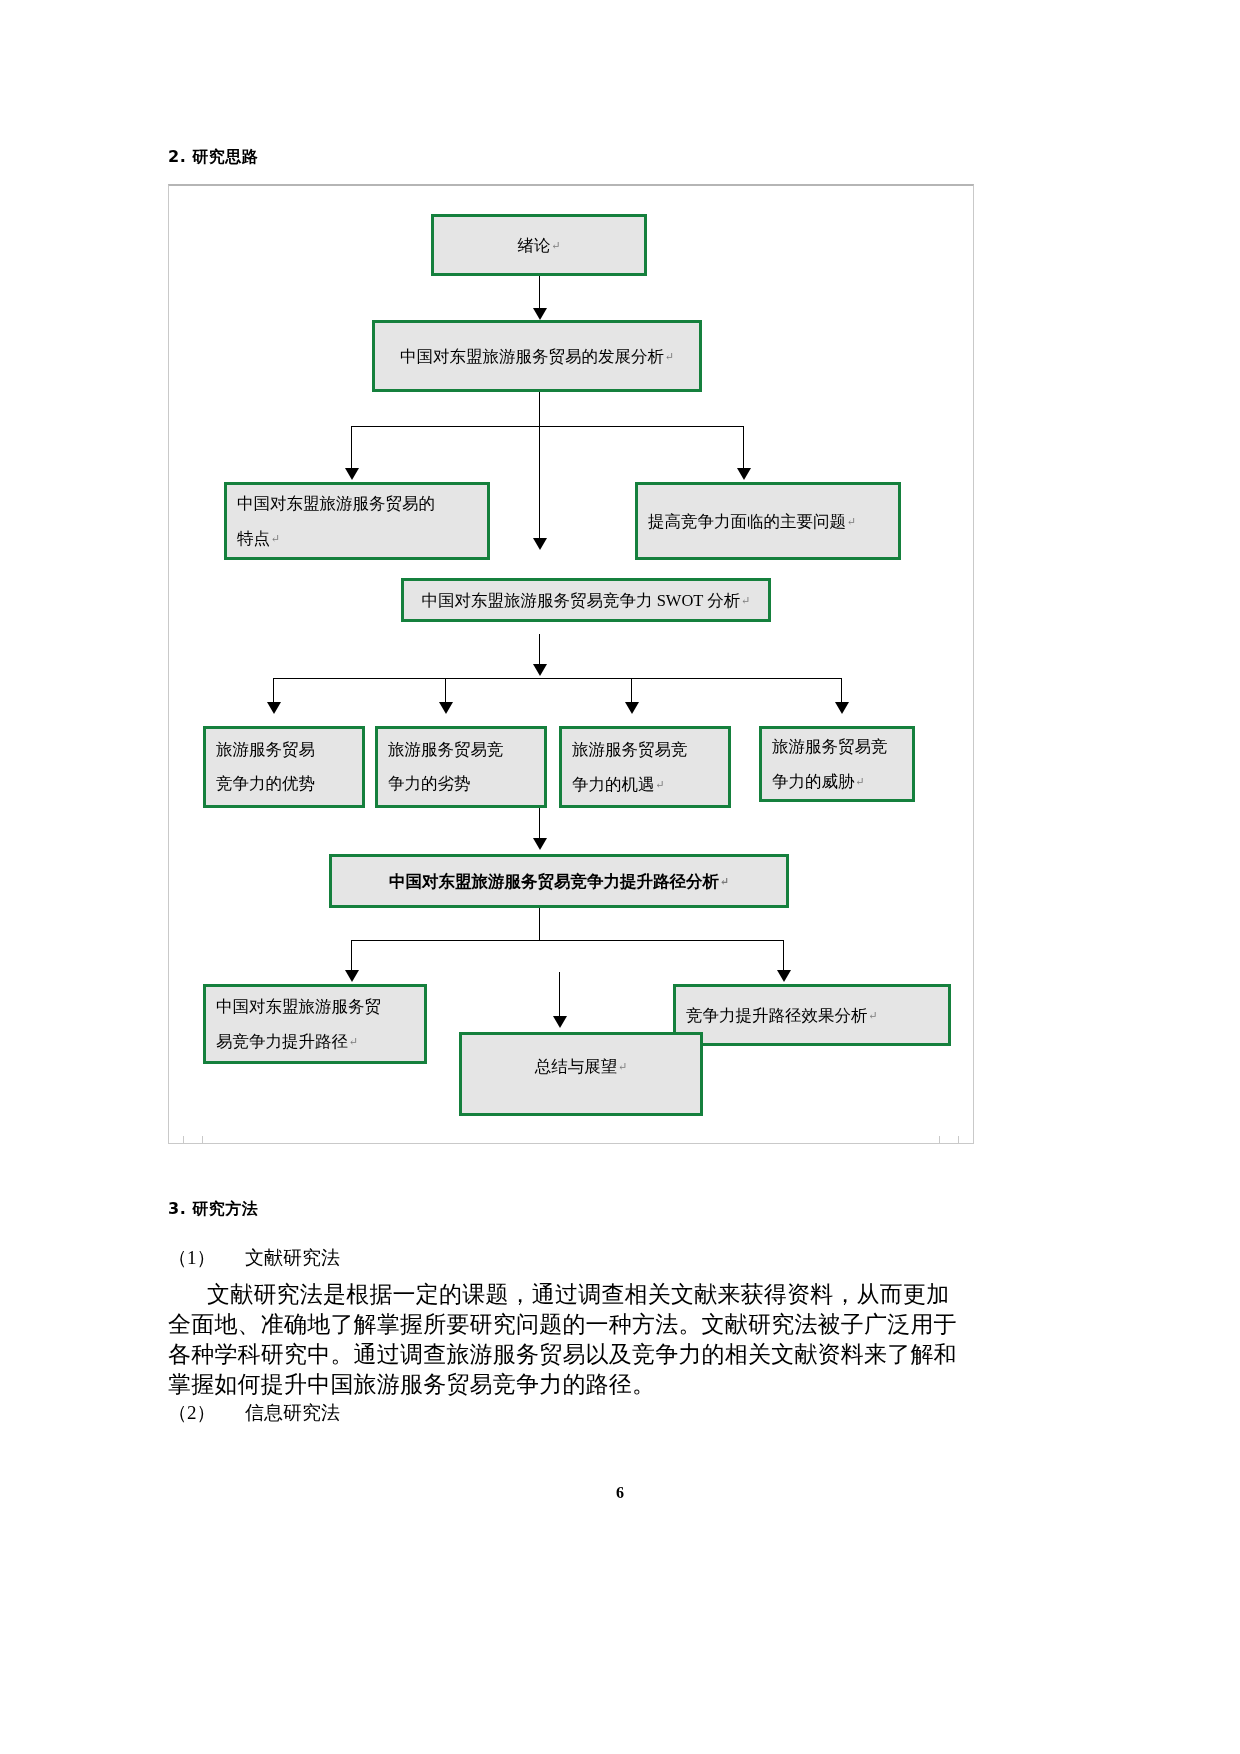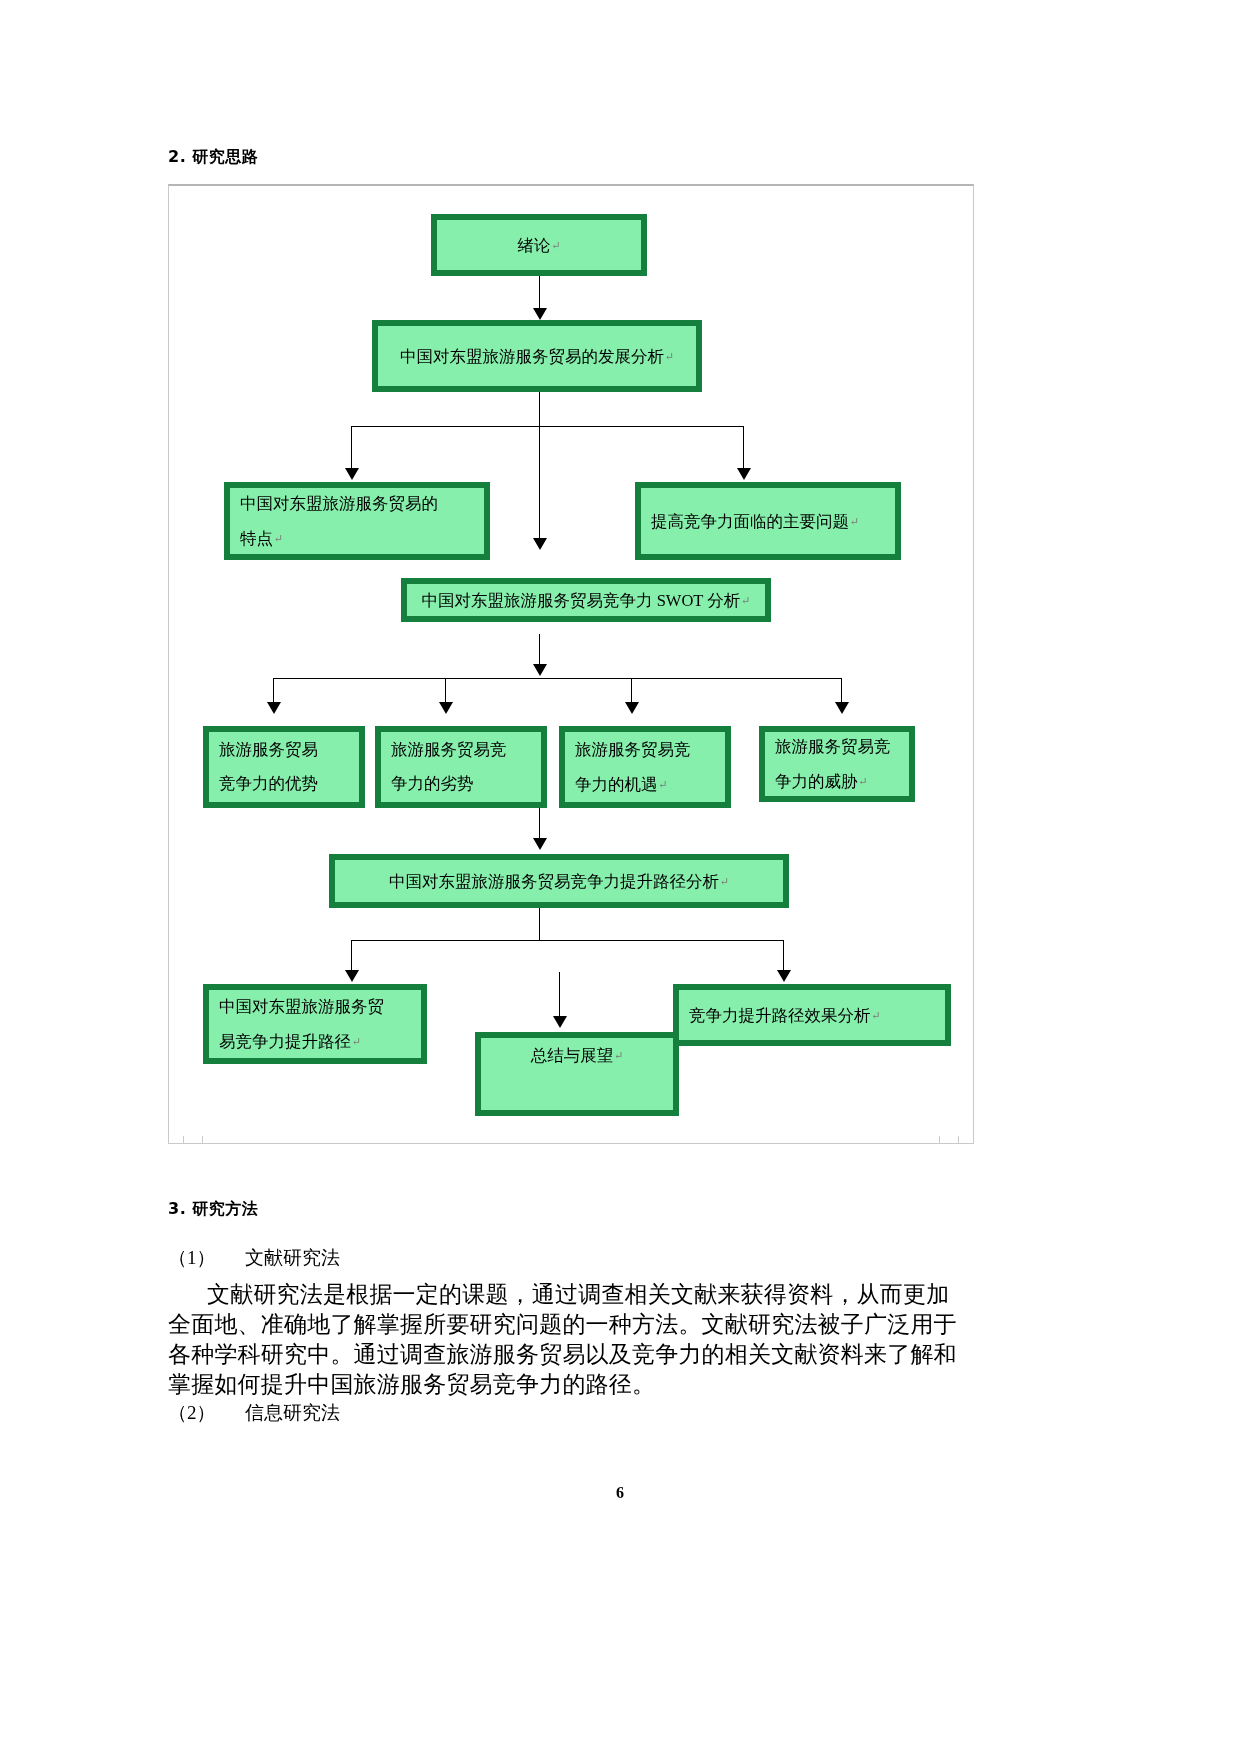--- a/index.html
+++ b/index.html
@@ -52,23 +52,23 @@
     border: 1px solid #c9c9c9;
     border-top: none;
     background: #fff;
   }
   .tick-bl { left: 14px; bottom: -1px; }
   .tick-br { right: 14px; bottom: -1px; }
 
   
   .node {
     position: absolute;
-    border: 6px solid #15803d;
+    border: 3px solid #15803d;
     box-sizing: border-box;
-    background: #86efac;
+    background: #e5e5e5;
     font-family: "Liberation Serif", "DejaVu Serif", serif;
     font-size: 16.5px;
     line-height: 34px;
     color: #000;
     display: flex;
     flex-direction: column;
     justify-content: center;
     padding: 0 10px;
   }
   .node.center { align-items: center; text-align: center; }
@@ -204,21 +204,21 @@
     </div>
 
     <div class="node left" style="left:590px; top:540px; width:156px; height:76px;">
       <div class="ln">旅游服务贸易竞</div>
       <div class="ln"><span>争力的威胁</span><span class="pilcrow">↵</span></div>
     </div>
 
     <div class="vline" style="left:370px; top:622px; height:38px;"></div>
     <div class="arrowhead" style="left:364px; top:652px;"></div>
 
-    <div class="node center" style="left:160px; top:668px; width:460px; height:54px;">
+    <div class="node center" style="left:160px; top:668px; width:460px; height:54px;font-weight:bold;">
       <div class="ln"><span>中国对东盟旅游服务贸易竞争力提升路径分析</span><span class="pilcrow">↵</span></div>
     </div>
 
     <div class="vline" style="left:370px; top:722px; height:32px;"></div>
     <div class="hline" style="left:182px; top:754px; width:432px;"></div>
 
     <div class="vline" style="left:182px; top:754px; height:36px;"></div>
     <div class="arrowhead" style="left:176px; top:784px;"></div>
 
     <div class="vline" style="left:390px; top:786px; height:50px;"></div>
@@ -229,21 +229,21 @@
 
     <div class="node left" style="left:34px; top:798px; width:224px; height:80px;">
       <div class="ln">中国对东盟旅游服务贸</div>
       <div class="ln"><span>易竞争力提升路径</span><span class="pilcrow">↵</span></div>
     </div>
 
     <div class="node left" style="left:504px; top:798px; width:278px; height:62px;">
       <div class="ln"><span>竞争力提升路径效果分析</span><span class="pilcrow">↵</span></div>
     </div>
 
-    <div class="node center" style="left:290px; top:846px; width:204px; height:84px; justify-content:flex-start; margin-left:16px;">
+    <div class="node center" style="left:290px; top:846px; width:244px; height:84px; justify-content:flex-start; padding-top:14px;">
       <div class="ln"><span>总结与展望</span><span class="pilcrow">↵</span></div>
     </div>
 
   </div>
 
   <div class="heading" id="heading-3">3. 研究方法</div>
 
   <div class="list-label" style="left:168px; top:1245px;">（1）</div>
   <div class="list-label" style="left:245px; top:1245px;">文献研究法</div>
 

